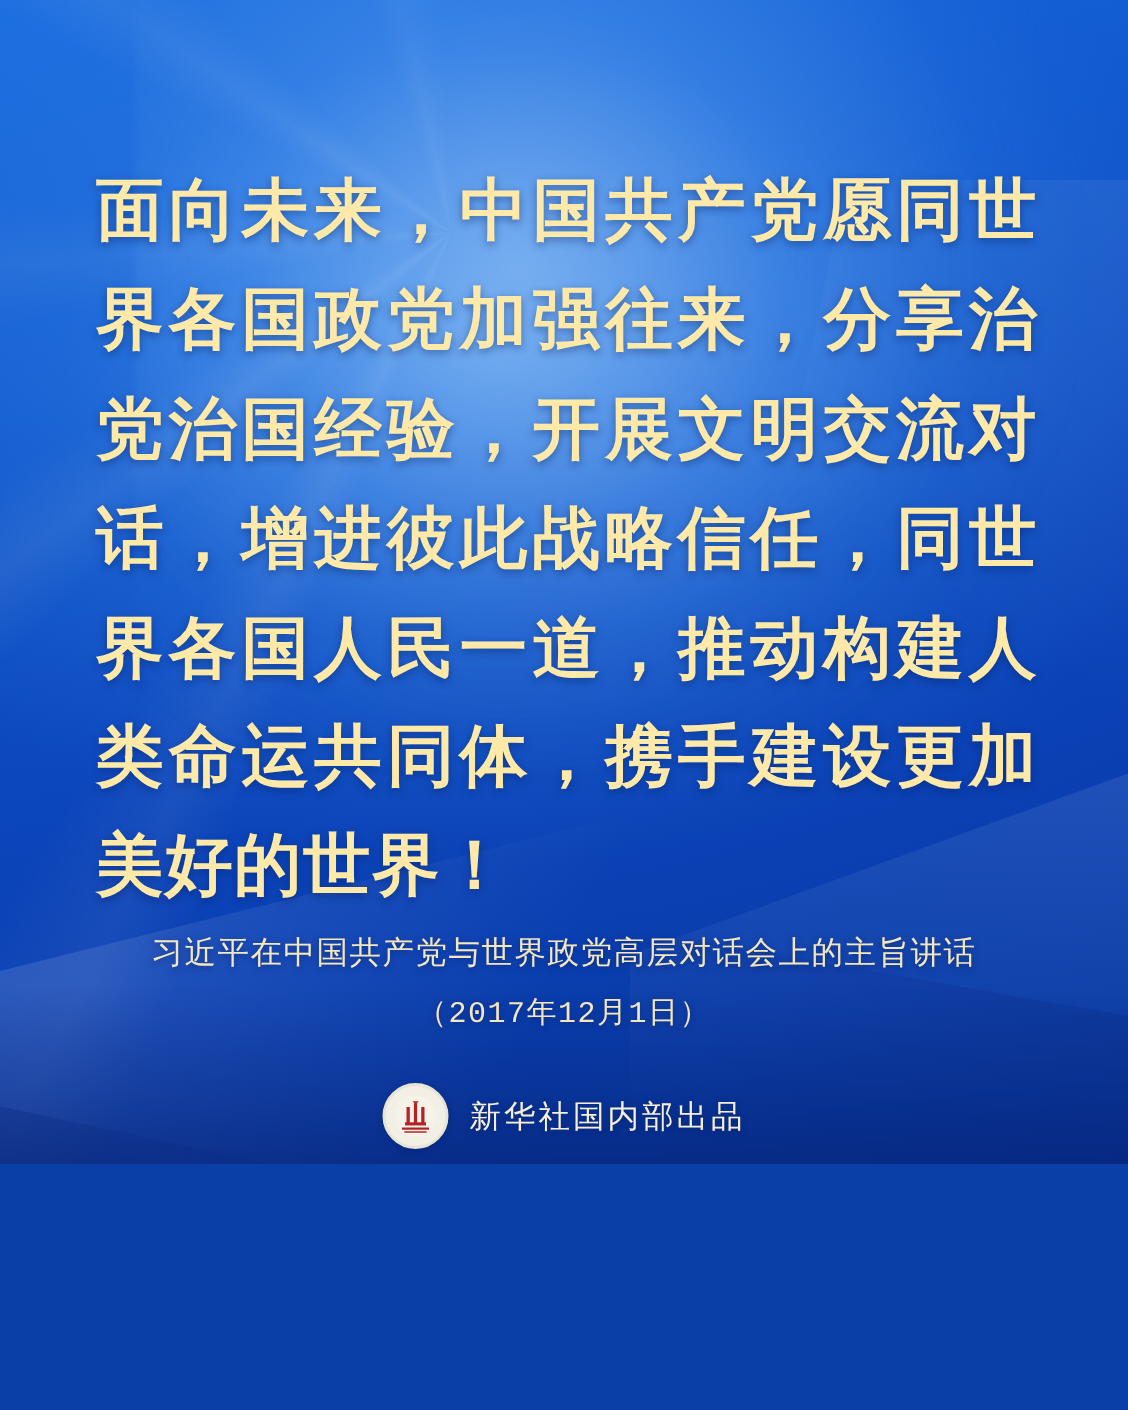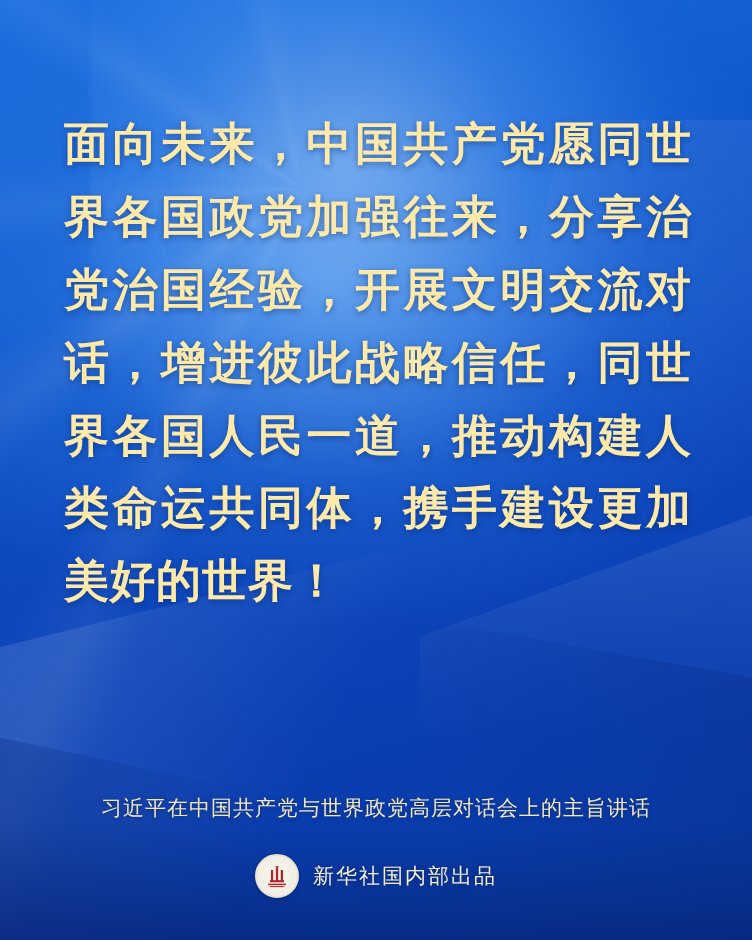--- a/index.html
+++ b/index.html
@@ -3,23 +3,23 @@
 <meta charset="utf-8">
 <style>
   html, body {
     margin: 0;
     padding: 0;
     background: #0b3fa8;
   }
   #poster {
     position: relative;
     width: 752px;
-    height: 940px;
+    height: 776px;
     overflow: hidden;
-    font-family: Liberation Sans, sans-serif;
+    font-family: Liberation Mono, monospace;
     background:
       radial-gradient(ellipse 760px 520px at 44% 30%, rgba(120,190,255,0.55) 0%, rgba(60,140,235,0.28) 38%, rgba(20,90,210,0.05) 66%, rgba(0,0,0,0) 80%),
       linear-gradient(165deg, #1c6fe0 0%, #1159cf 26%, #0c47bd 52%, #0a3fb2 72%, #093a9f 100%);
   }
 
   
   .rays {
     position: absolute;
     inset: 0;
     pointer-events: none;
@@ -165,20 +165,21 @@
   <div class="facet facet-d"></div>
   <div class="bottom-band"></div>
 
   <div class="content">
     <p class="quote">面向未来，中国共产党愿同世界各国政党加强往来，分享治党治国经验，开展文明交流对话，增进彼此战略信任，同世界各国人民一道，推动构建人类命运共同体，携手建设更加美好的世界！</p>
 
     <div class="spacer"></div>
 
     <div class="attribution">
       <span>习近平在中国共产党与世界政党高层对话会上的主旨讲话</span>
+      <span class="date">（2017年12月1日）</span>
     </div>
 
     <div class="footer">
       <span class="logo">
         <svg width="30" height="30" viewBox="0 0 30 30" aria-hidden="true">
           <circle cx="15" cy="15" r="14" fill="#f5f2e8"></circle>
           <g fill="#b3242a">
             <rect x="9" y="9" width="2.2" height="11"></rect>
             <rect x="13.9" y="6.5" width="2.2" height="13.5"></rect>
             <rect x="18.8" y="9" width="2.2" height="11"></rect>

